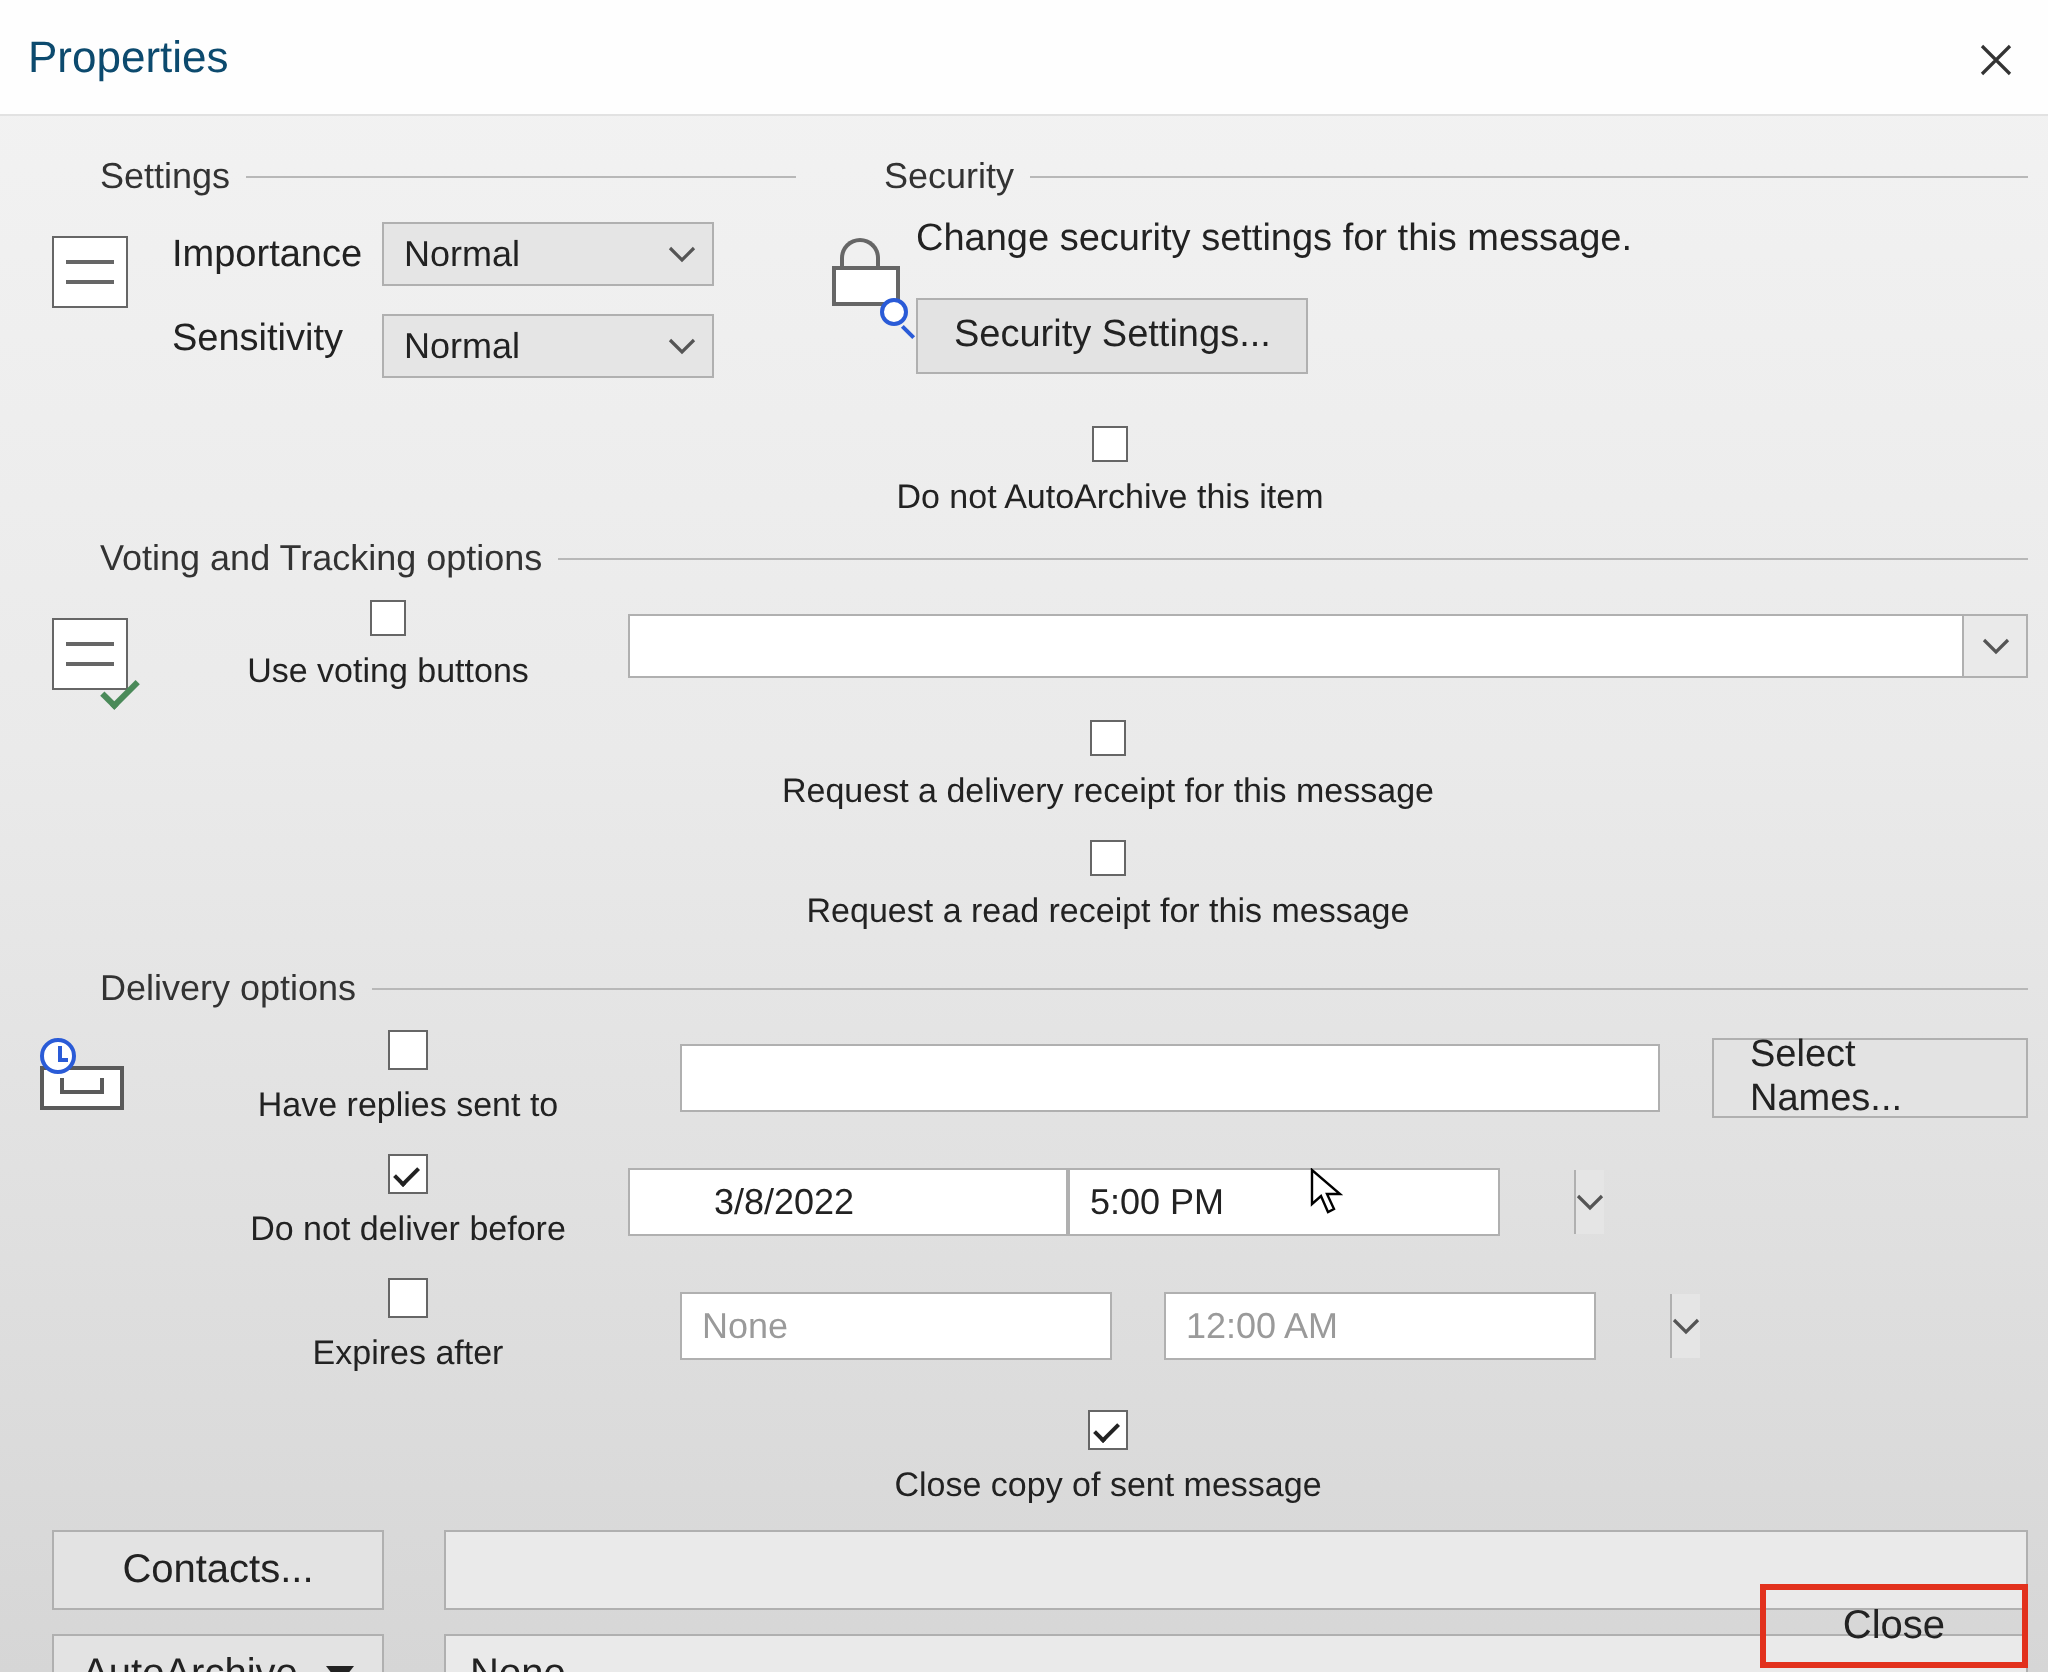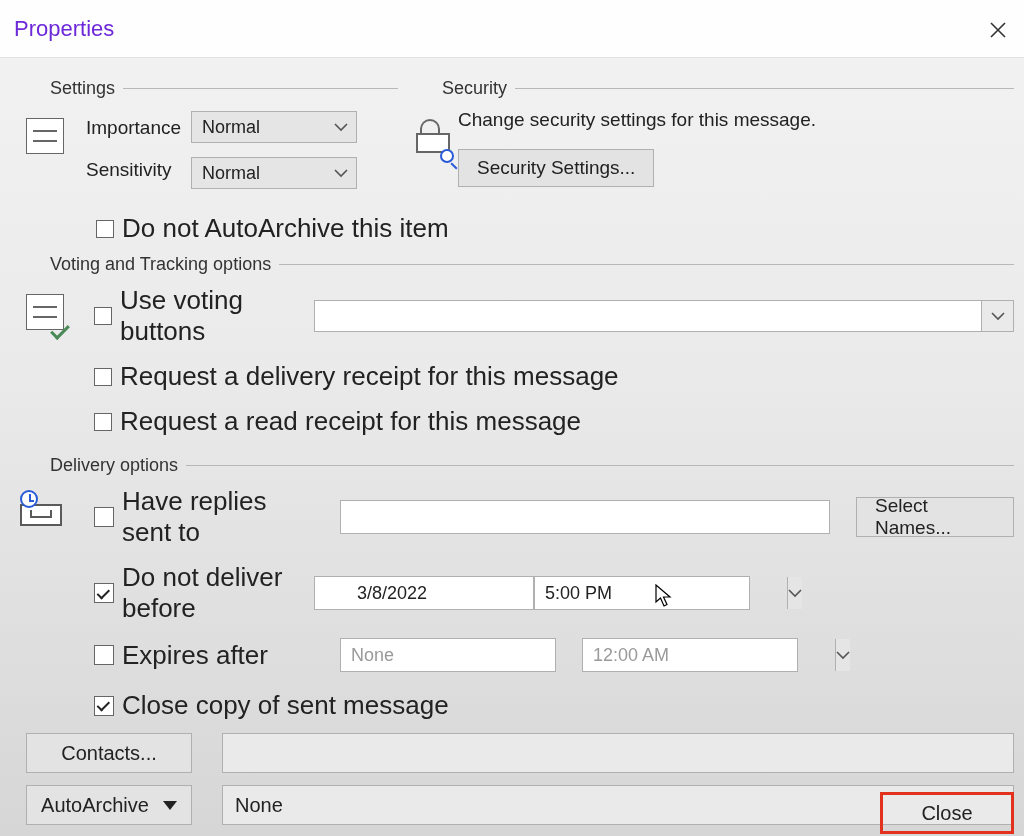--- a/index.html
+++ b/index.html
@@ -14,21 +14,21 @@
     overflow:hidden;
   }
   
   .titlebar {
     position:absolute; left:0; top:0; right:0; height:58px;
     background:#fefefe;
     border-bottom:1px solid #e2e2e2;
     display:flex; align-items:center;
     padding-left:14px;
   }
-  .titlebar .title { font-size:22px; color:#6d28d9; }
+  .titlebar .title { font-size:22px; color:#0c4a6e; }
   .titlebar .xbtn {
     position:absolute; right:10px; top:14px;
     width:32px; height:32px;
     display:flex; align-items:center; justify-content:center;
     font-size:22px; color:#333;
     cursor:pointer;
   }
 
   .content { position:absolute; left:6px; top:78px; right:10px; }
 
@@ -110,21 +110,21 @@
     border:1.5px solid #666; background:#fff;
     display:inline-flex; align-items:center; justify-content:center;
     flex:0 0 auto;
     cursor:pointer;
   }
   .chk.checked::after{
     content:""; width:10px; height:5px;
     border-left:2.2px solid #222; border-bottom:2.2px solid #222;
     transform:rotate(-45deg) translate(0,-1px);
   }
-  .chk-row { display:flex; align-items:center; gap:8px; font-size:26px; }
+  .chk-row { display:flex; align-items:center; gap:8px; font-size:17px;flex-direction:column; }
   .chk-row.lg .chk { width:20px; height:20px; }
 
   .input-wide {
     height:34px; background:#fff; border:1px solid #b0b0b0;
     padding:0 8px; font-size:18px; color:#222;
     outline:none;
   }
 
   .combo {
     height:34px;

